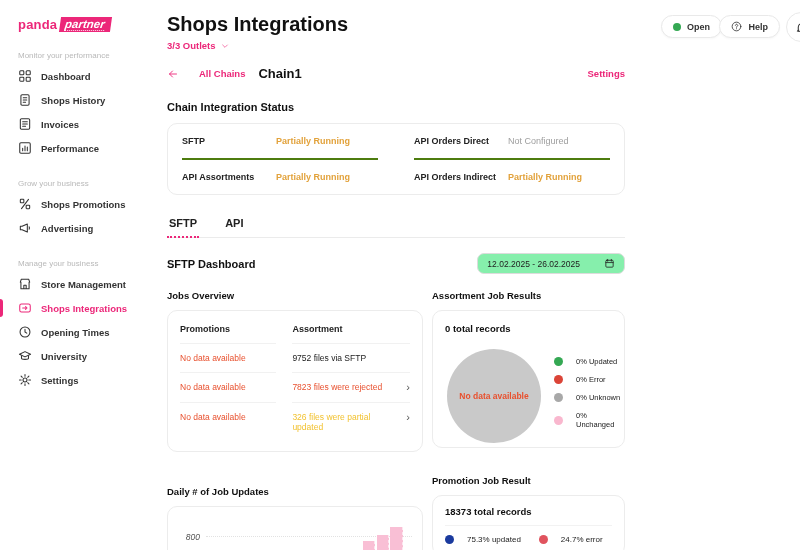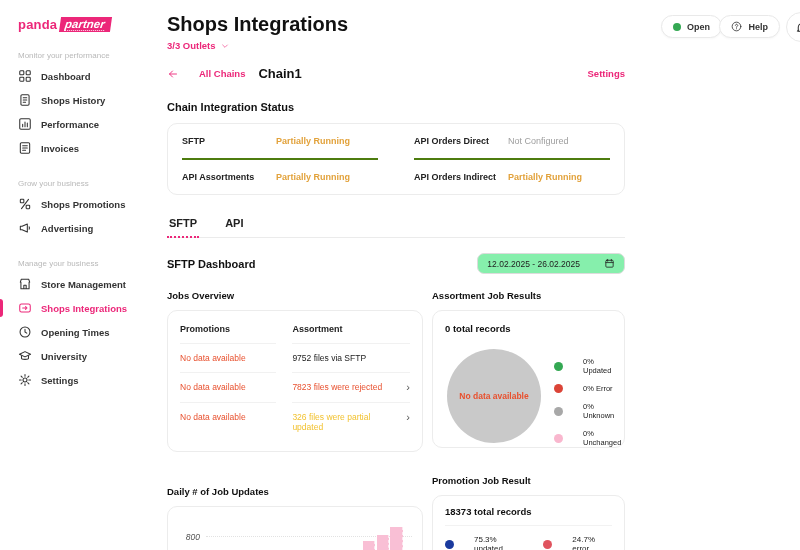--- a/index.html
+++ b/index.html
@@ -82,21 +82,21 @@
   .bars { position:absolute; left:8px; right:8px; top:0; bottom:0; }
   .bar { position:absolute; background:#F9BFD5; border-right:1px dashed #fde7f0; }
 
   .aj-card { height:138px; position:relative; padding:12px; }
   .aj-total { font-size:9.5px; font-weight:bold; color:#111; }
   .nodata-circle { position:absolute; left:14px; top:38px; width:94px; height:94px;
     border-radius:50%; background:#C9C9C9; display:flex; align-items:center;
     justify-content:center; text-align:center; }
   .nodata-circle span { font-size:8.5px; color:#E8502E; font-weight:bold; }
   .aj-legend { position:absolute; left:121px; top:46px; display:flex; flex-direction:column; gap:9px; }
-  .lg-row { display:flex; align-items:center; gap:20px; }
+  .lg-row { display:flex; align-items:center; gap:13px; }
   .lg-dot { width:9px; height:9px; border-radius:50%; flex:none; }
   .lg-label { font-size:7.5px; color:#222; }
 
   .promo-wrap { margin-top:27px; }
   .promo-card { padding:10px 12px 11px; }
   .promo-total { font-size:9.5px; font-weight:bold; color:#111; padding-bottom:8px;
     border-bottom:1px solid #f2f2f2; }
   .promo-legend { display:flex; gap:18px; margin-top:9px; }
   .promo-legend .lg-label { font-size:8px; }
 
@@ -128,34 +128,34 @@
           <g class="i-stroke">
             <rect x="5" y="3" width="14" height="18" rx="2"></rect>
             <path d="M9 8h6M9 12h6M9 16h4"></path>
           </g>
         </svg>
         <span>Shops History</span>
       </div>
       <div class="nav-item">
         <svg viewBox="0 0 24 24">
           <g class="i-stroke">
+            <rect x="4" y="3" width="16" height="18" rx="2"></rect>
+            <path d="M8 8h8M8 12h8M8 16h5"></path>
+          </g>
+        </svg>
+        <span>Invoices</span>
+      </div>
+      <div class="nav-item">
+        <svg viewBox="0 0 24 24">
+          <g class="i-stroke">
             <rect x="3" y="3" width="18" height="18" rx="2"></rect>
             <path d="M8 16.5v-4M12 16.5v-8M16 16.5v-6"></path>
           </g>
         </svg>
         <span>Performance</span>
-      </div>
-      <div class="nav-item">
-        <svg viewBox="0 0 24 24">
-          <g class="i-stroke">
-            <rect x="4" y="3" width="16" height="18" rx="2"></rect>
-            <path d="M8 8h8M8 12h8M8 16h5"></path>
-          </g>
-        </svg>
-        <span>Invoices</span>
       </div>
       <div class="nav-section">Grow your business</div>
       <div class="nav-item">
         <svg viewBox="0 0 24 24">
           <g class="i-stroke">
             <rect x="4" y="4" width="6" height="6" rx="1"></rect>
             <rect x="14" y="14" width="6" height="6" rx="1"></rect>
             <path d="M18 4L6 20"></path>
           </g>
         </svg>

